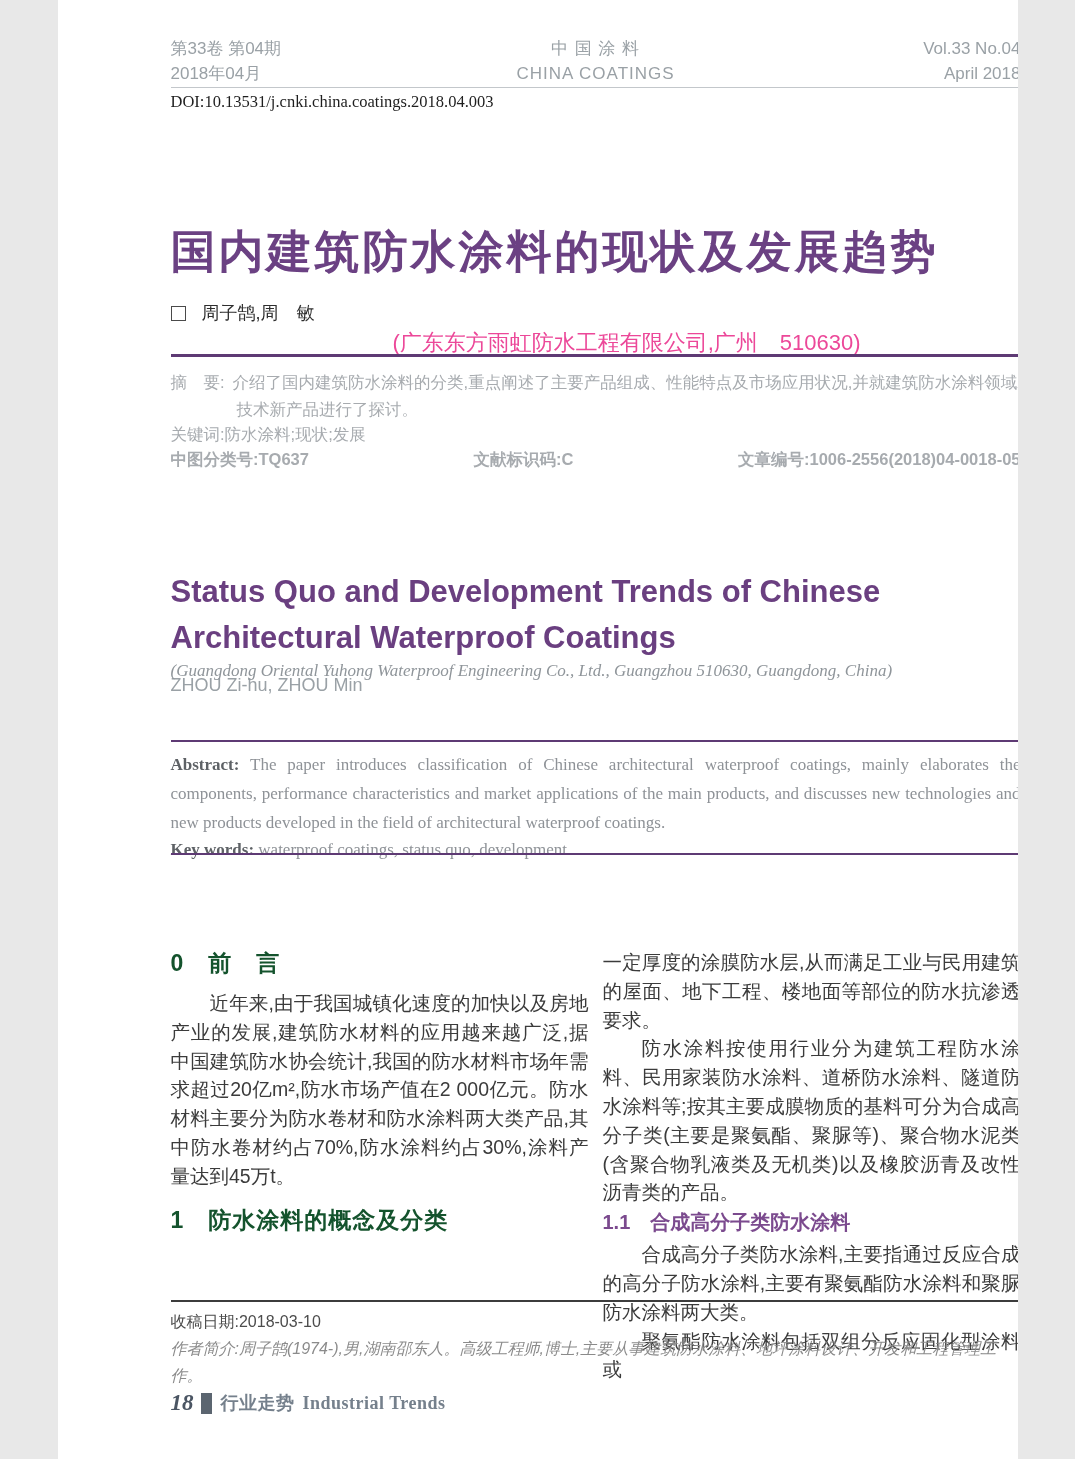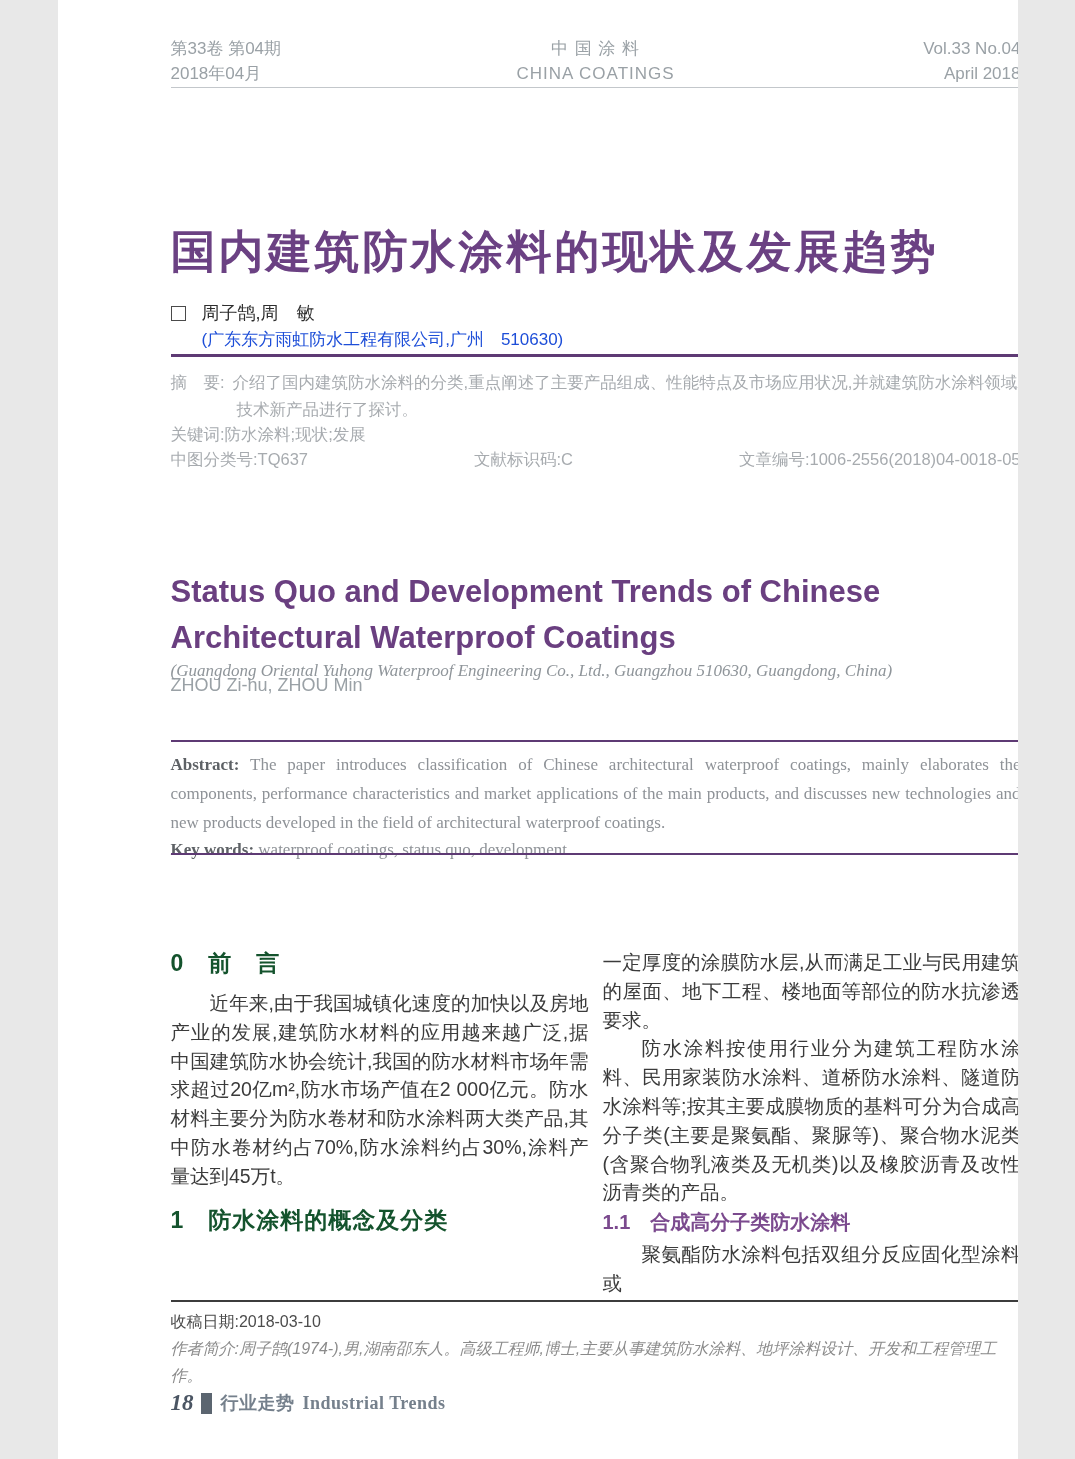--- a/index.html
+++ b/index.html
@@ -18,28 +18,28 @@
   .jh-left{flex:1;text-align:left;}
   .jh-center{flex:1;text-align:center;letter-spacing:1px;}
   .jh-right{flex:1;text-align:right;}
   .header-rule{top:87px;border-top:1px solid #c3c7cb;height:0;}
   .doi-line{top:92px;font-family:"Liberation Serif", serif;font-size:16.5px;color:#1e1e1e;}
 
   
   .title-cn{top:222px;font-size:45px;font-weight:bold;color:#6b4183;letter-spacing:3px;white-space:nowrap;}
   .authors-cn{top:301px;font-size:18px;color:#2e2e2e;display:flex;align-items:center;}
   .author-square{display:inline-block;width:13px;height:13px;border:1.5px solid #4a4a4a;margin-right:16px;}
-  .affiliation-cn{top:328px;font-size:17px;color:#1d4ed8;padding-left:31px;}
+  .affiliation-cn{top:328px;font-size:22px;color:#ec4899;padding-left:31px;text-align:center;}
   .rule-purple-thick{top:354px;height:3px;background:#5e3a74;}
 
   
   .abstract-cn{top:369px;font-size:16.5px;line-height:27px;color:#a7abaf;padding-left:66px;text-indent:-66px;}
   .abstract-cn .lbl{margin-right:8px;}
   .keywords-cn{top:424px;font-size:16.5px;color:#a7abaf;}
-  .class-row{top:449px;display:flex;justify-content:space-between;font-size:16.5px;color:#a7abaf;}
+  .class-row{top:449px;display:flex;justify-content:space-between;font-size:16.5px;color:#a7abaf;font-weight:bold;}
 
   
   .title-en{top:569px;font-size:31px;font-weight:bold;color:#6a3f80;line-height:46px;}
   .authors-en{top:675px;font-size:18px;color:#9aa1a6;}
   .affiliation-en{top:661px;font-size:17px;color:#8f959a;font-family:"Liberation Serif", serif;font-style:italic;}
   .rule-purple-2{top:740px;height:2px;background:#5e3a74;}
   .abstract-en{top:750px;font-family:"Liberation Serif", serif;font-size:17px;line-height:29px;color:#8e9297;text-align:justify;}
   .abstract-en .lbl,.keywords-en .lbl{font-weight:bold;color:#5d6165;}
   .keywords-en{top:835px;font-family:"Liberation Serif", serif;font-size:17px;line-height:29px;color:#8e9297;}
   .rule-purple-3{top:853px;height:2px;background:#5e3a74;}
@@ -79,20 +79,21 @@
     <div class="jh-center">
       <div>中 国 涂 料</div>
       <div>CHINA COATINGS</div>
     </div>
     <div class="jh-right">
       <div>Vol.33  No.04</div>
       <div>April  2018</div>
     </div>
   </div>
   <div class="abs header-rule"></div>
+  <div class="abs doi-line">DOI:10.13531/j.cnki.china.coatings.2018.04.003</div>
 
   <div class="abs title-cn">国内建筑防水涂料的现状及发展趋势</div>
   <div class="abs authors-cn">
     <span class="author-square"></span>
     <span>周子鹄,周　敏</span>
   </div>
   <div class="abs affiliation-cn">(广东东方雨虹防水工程有限公司,广州　510630)</div>
   <div class="abs rule-purple-thick"></div>
 
   <div class="abs abstract-cn">
@@ -127,20 +128,21 @@
   <div class="abs columns">
     <div class="col">
       <h2 class="sec">0　前　言</h2>
       <p>近年来,由于我国城镇化速度的加快以及房地产业的发展,建筑防水材料的应用越来越广泛,据中国建筑防水协会统计,我国的防水材料市场年需求超过20亿m²,防水市场产值在2 000亿元。防水材料主要分为防水卷材和防水涂料两大类产品,其中防水卷材约占70%,防水涂料约占30%,涂料产量达到45万t。</p>
       <h2 class="sec mt">1　防水涂料的概念及分类</h2>
     </div>
     <div class="col">
       <p class="cont">一定厚度的涂膜防水层,从而满足工业与民用建筑的屋面、地下工程、楼地面等部位的防水抗渗透要求。</p>
       <p>防水涂料按使用行业分为建筑工程防水涂料、民用家装防水涂料、道桥防水涂料、隧道防水涂料等;按其主要成膜物质的基料可分为合成高分子类(主要是聚氨酯、聚脲等)、聚合物水泥类(含聚合物乳液类及无机类)以及橡胶沥青及改性沥青类的产品。</p>
       <h3 class="subsec">1.1　合成高分子类防水涂料</h3>
+      <p>合成高分子类防水涂料,主要指通过反应合成的高分子防水涂料,主要有聚氨酯防水涂料和聚脲防水涂料两大类。</p>
       <p>聚氨酯防水涂料包括双组分反应固化型涂料或</p>
     </div>
   </div>
 
   <div class="abs footnote-rule"></div>
   <div class="abs footnotes">
     <div class="fn-received">收稿日期:2018-03-10</div>
     <div class="fn-bio">作者简介:周子鹄(1974-),男,湖南邵东人。高级工程师,博士,主要从事建筑防水涂料、地坪涂料设计、开发和工程管理工作。</div>
   </div>
 

